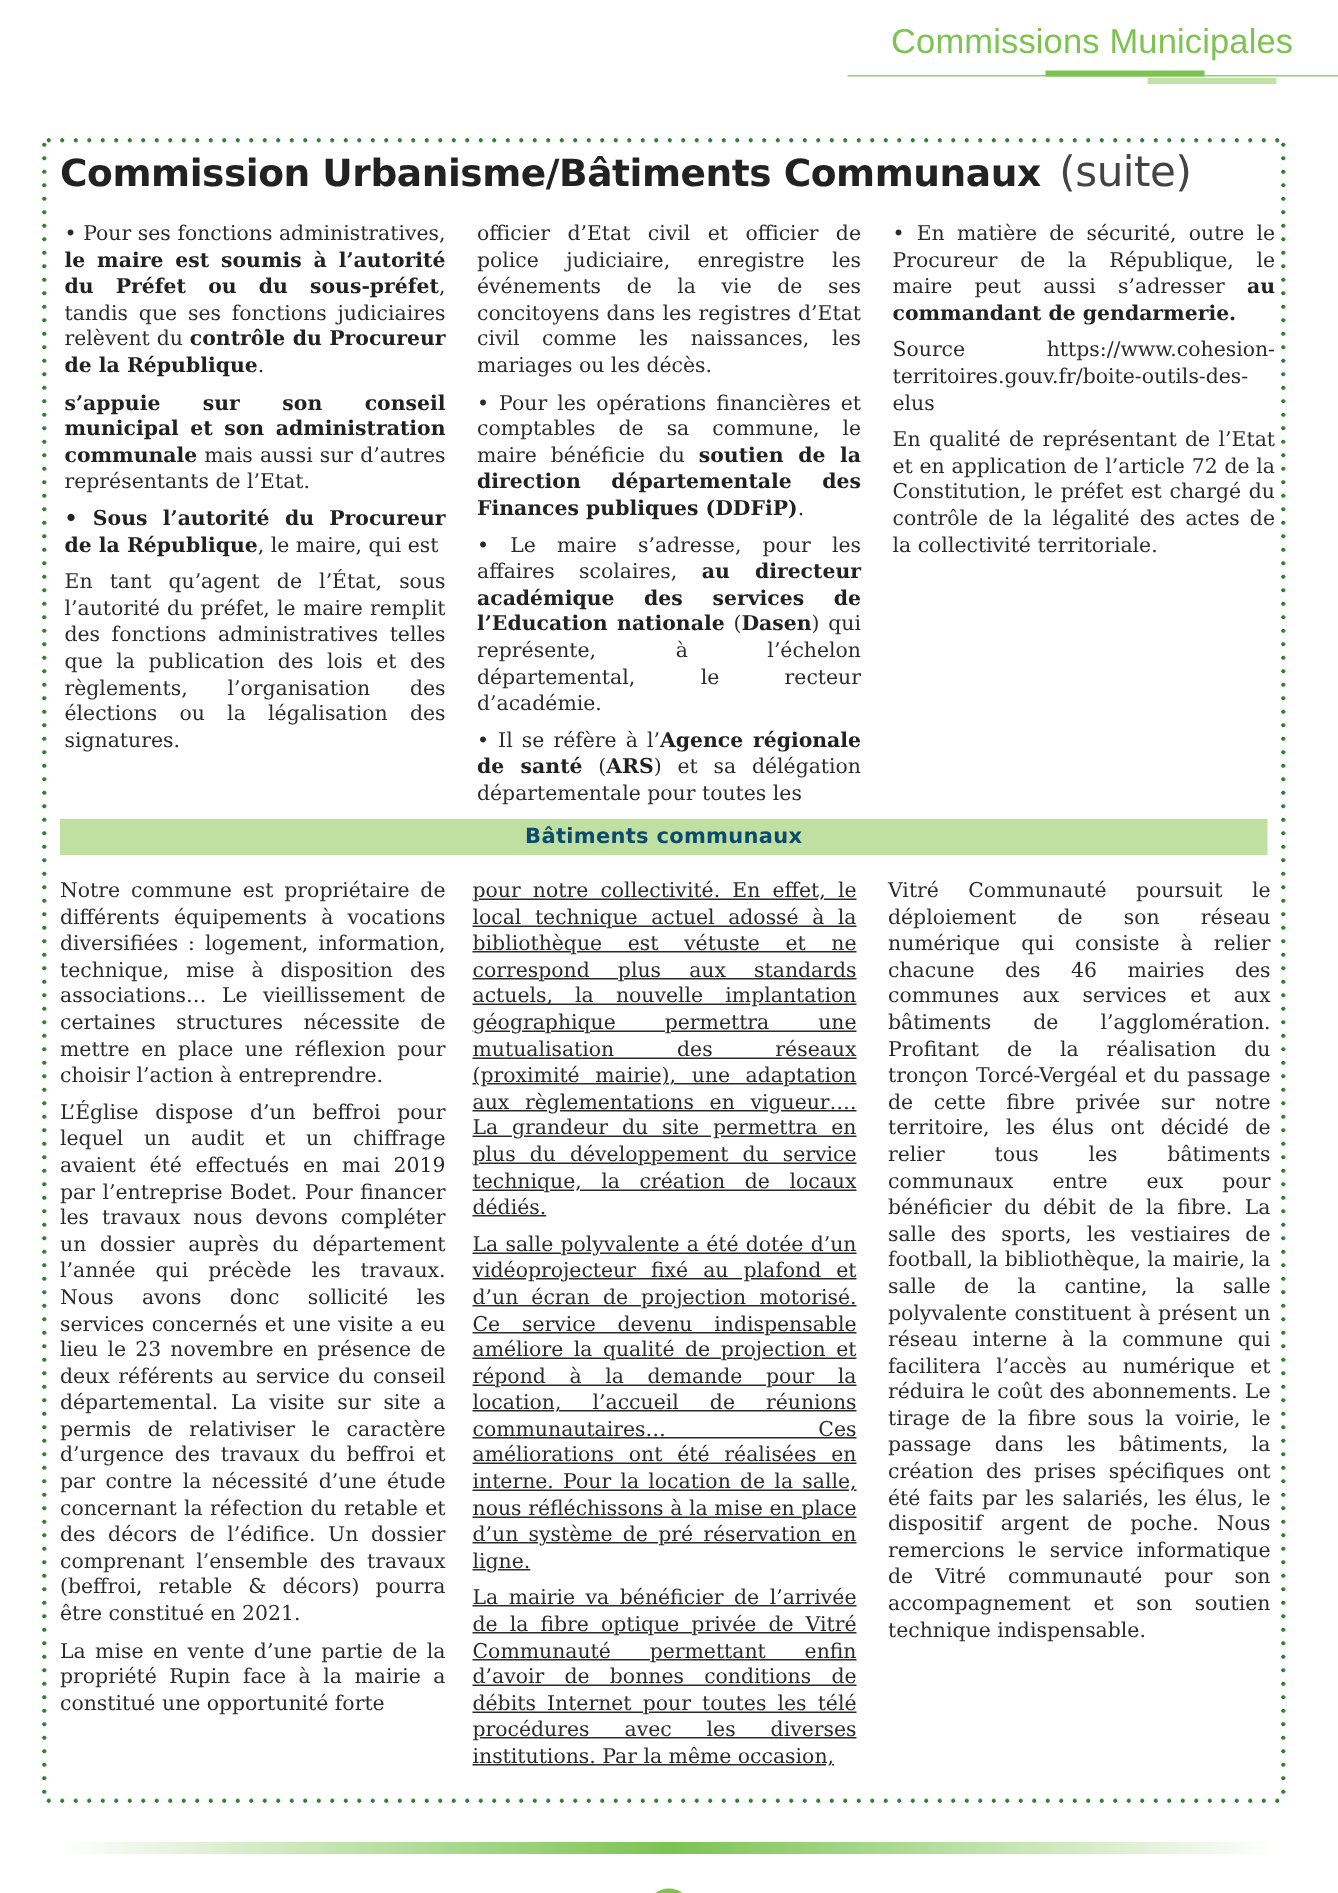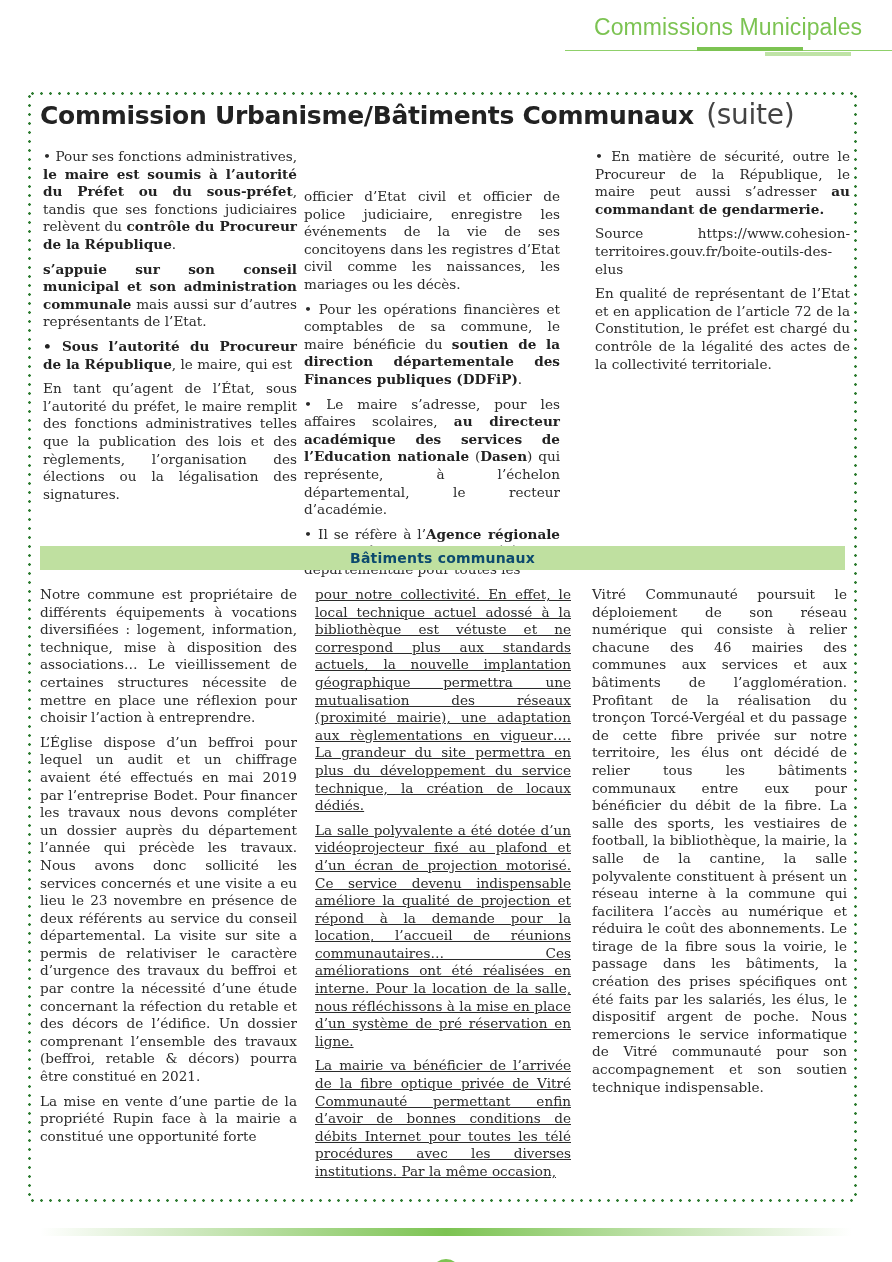--- a/index.html
+++ b/index.html
@@ -20,21 +20,21 @@
     background-position: 0 0, 0 100%, 0 0, 100% 0;
   }
 
   .main-title { position:absolute; left:40px; top:98px; white-space:nowrap; font-family:"DejaVu Sans", sans-serif; font-weight:bold; font-size:25px; color:#222222; letter-spacing:-0.3px; }
   .main-title .suite { font-weight:normal; font-size:28px; color:#444444; margin-left:4px; }
 
   .col { position:absolute; font-size:13.6px; line-height:17.6px; text-align:justify; hyphens:none; }
   .col p { margin:0 0 7px 0; }
   .col b { font-weight:bold; color:#222; }
   .c1 { left:43px; top:148px; width:254px; }
-  .c2 { left:304px; top:148px; width:256px;margin-top:40px; }
+  .c2 { left:318px; top:148px; width:256px; }
   .c3 { left:595px; top:148px; width:255px; }
 
   .banner { position:absolute; left:40px; top:546px; width:805px; height:24px; background:#bfe0a0; display:flex; align-items:center; justify-content:center; }
   .banner span { font-family:"DejaVu Sans", sans-serif; font-weight:bold; font-size:14px; color:#0c4a6e; letter-spacing:0.2px; }
 
   .d1 { left:40px; top:586px; width:257px; }
   .d2 { left:315px; top:586px; width:256px;text-decoration:underline; }
   .d3 { left:592px; top:586px; width:255px; }
 
   .foot-bar { position:absolute; left:40px; top:1228px; width:812px; height:8px;

